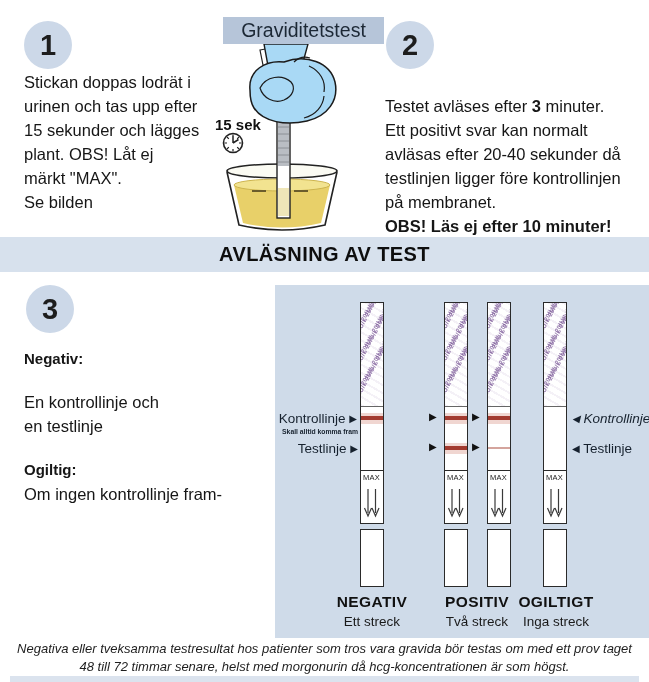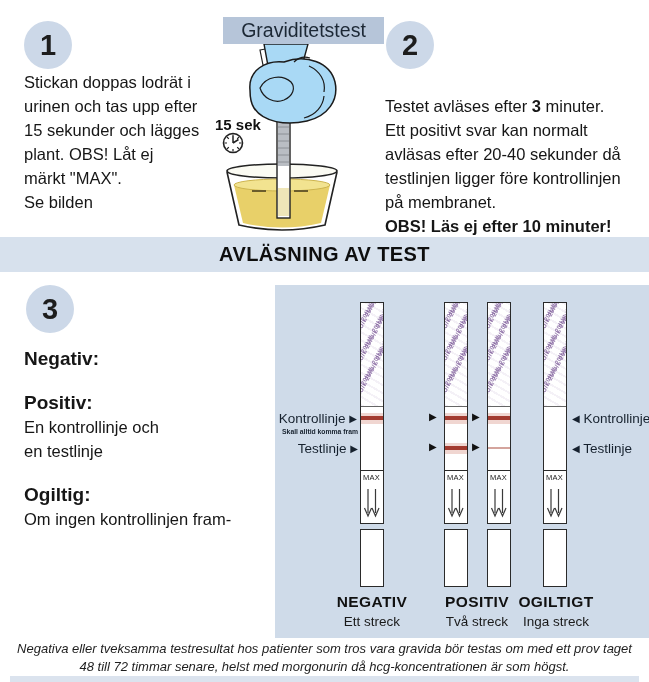--- a/index.html
+++ b/index.html
@@ -26,21 +26,21 @@
              font-size:19.5px;color:#1c2835;}
 
   
   #section-band{position:absolute;left:0;top:237px;width:649px;height:35px;background:#d7e1ed;
                 display:flex;align-items:center;justify-content:center;
                 font-size:20px;font-weight:bold;letter-spacing:0.4px;color:#0e0e0e;}
 
   
   #step3-blocks{position:absolute;left:24px;top:346px;width:245px;}
   .block{margin-bottom:19px;}
-  .block-heading{font-size:19px;font-weight:bold;line-height:25px;}
+  .block-heading{font-size:15px;font-weight:bold;line-height:25px;}
   .block-line{font-size:16.5px;line-height:24px;}
 
   
   #panel{position:absolute;left:275px;top:285px;width:374px;height:353px;background:#cfdbe9;}
 
   .strip{position:absolute;top:17px;width:24px;}
   .strip-body{position:absolute;left:0;top:0;width:24px;height:222px;background:#fff;
               border:1.3px solid #2a2a2a;box-sizing:border-box;}
   .strip-handle{position:absolute;left:0;top:227px;width:24px;height:58px;background:#fff;
                 border:1.3px solid #2a2a2a;box-sizing:border-box;}
@@ -56,21 +56,21 @@
   .line-faint{height:2px;background:#d4a49d;}
   .max-sect{position:absolute;left:0;top:167px;width:100%;border-top:1.3px solid #2a2a2a;
             font-size:7.5px;color:#222;letter-spacing:0.3px;padding:2px 0 0 2px;box-sizing:border-box;}
   .arrows-svg{position:absolute;left:1px;top:184px;}
 
   .side-label{position:absolute;font-size:13.5px;color:#16212e;white-space:nowrap;}
   .side-label .tri{font-size:10px;position:relative;top:-1px;}
   #lbl-control{right:292px;top:126px;text-align:right;}
   #lbl-control-sub{right:291px;top:143px;font-size:6.8px;font-weight:bold;text-align:right;}
   #lbl-test{right:291px;top:156px;text-align:right;margin-left:32px;}
-  #lbl-control-r{left:297px;top:126px;}
+  #lbl-control-r{left:297px;top:126px;font-style:italic;}
   #lbl-test-r{left:297px;top:156px;}
   .ptr{position:absolute;font-size:10px;color:#111;}
 
   .result{position:absolute;top:308px;width:110px;text-align:center;}
   .result-name{font-size:15.5px;font-weight:bold;letter-spacing:0.4px;color:#101010;}
   .result-sub{font-size:13.5px;margin-top:3px;color:#1a1a1a;}
 
   
   #illustration{position:absolute;left:208px;top:44px;width:182px;height:192px;}
 
@@ -154,27 +154,26 @@
   </div>
 
   <div class="step-circle" id="circle3">
     <span>3</span>
   </div>
   <div id="step3-blocks">
       <div class="block">
         <div class="block-heading">Negativ:</div>
       </div>
       <div class="block">
-        <div class="block-heading">Positiv:</div>
         <div class="block-line">En kontrollinje och</div>
         <div class="block-line">en testlinje</div>
       </div>
       <div class="block">
         <div class="block-heading">Ogiltig:</div>
-        <div class="block-line">Om ingen kontrollinjen fram-</div>
+        <div class="block-line">Om ingen kontrollinje fram-</div>
       </div>
     </div>
 
   <div id="panel">
     <div class="side-label" id="lbl-control">
       <span>Kontrollinje</span>
       <span class="tri">▶</span>
     </div>
     <div class="side-label" id="lbl-control-sub">Skall alltid komma fram</div>
     <div class="side-label" id="lbl-test">

